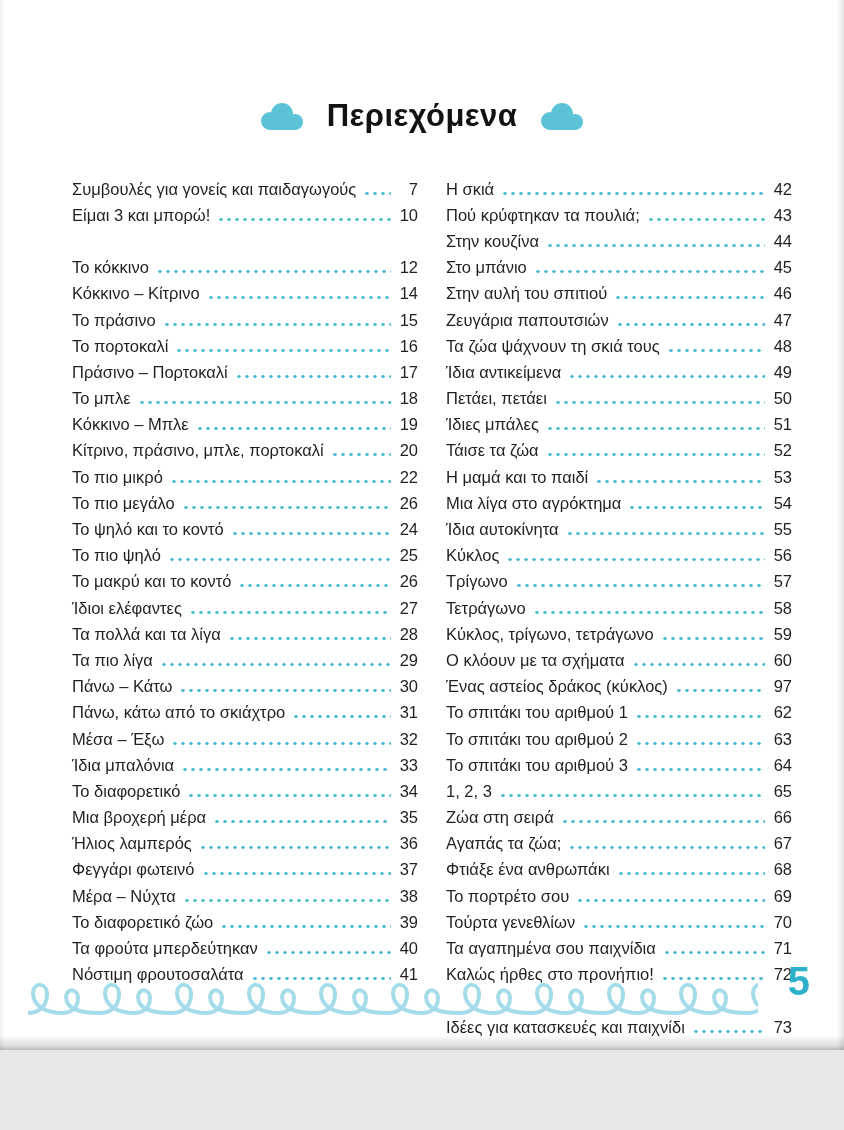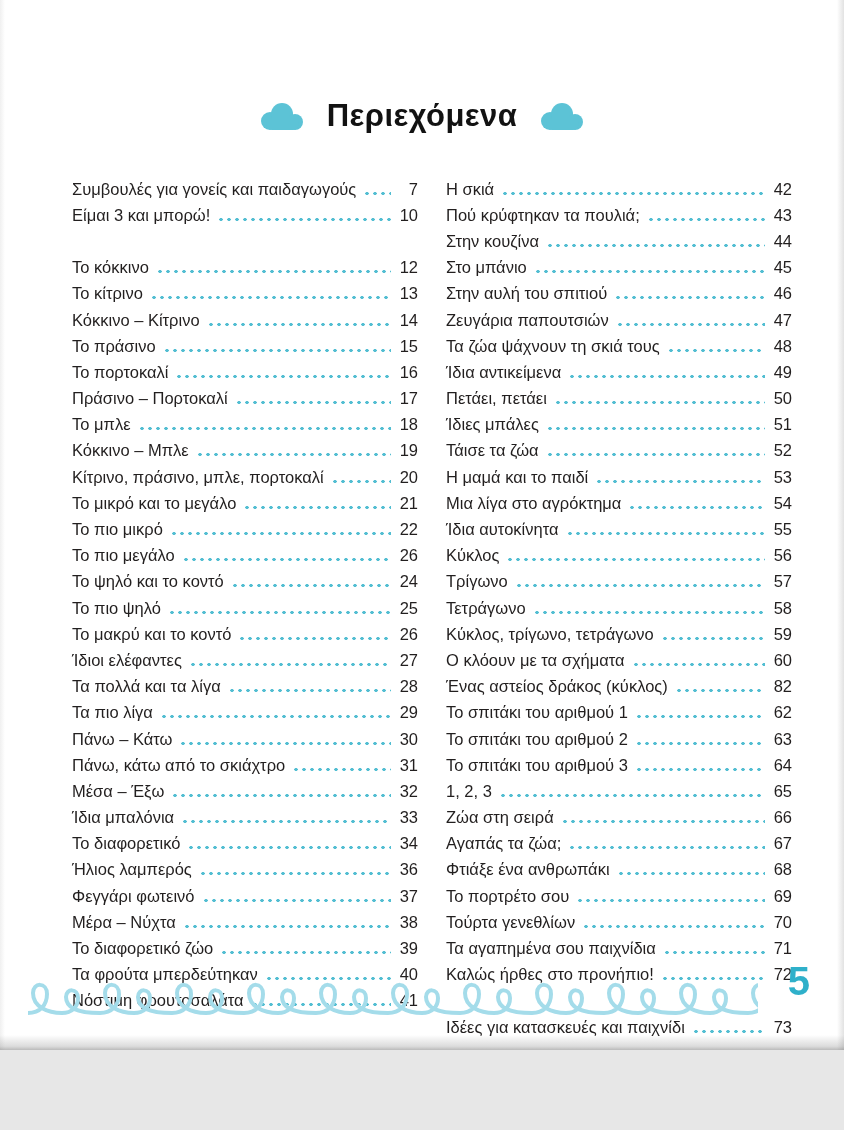--- a/index.html
+++ b/index.html
@@ -116,25 +116,20 @@
           <span class="toc-dots"></span>
           <span class="toc-page">10</span>
         </div>
         <div class="toc-gap"></div>
         <div class="toc-row">
           <span class="toc-label">Το κόκκινο</span>
           <span class="toc-dots"></span>
           <span class="toc-page">12</span>
         </div>
         <div class="toc-row">
-          <span class="toc-label">Το κίτρινο</span>
-          <span class="toc-dots"></span>
-          <span class="toc-page">13</span>
-        </div>
-        <div class="toc-row">
           <span class="toc-label">Κόκκινο – Κίτρινο</span>
           <span class="toc-dots"></span>
           <span class="toc-page">14</span>
         </div>
         <div class="toc-row">
           <span class="toc-label">Το πράσινο</span>
           <span class="toc-dots"></span>
           <span class="toc-page">15</span>
         </div>
         <div class="toc-row">
@@ -156,25 +151,20 @@
           <span class="toc-label">Κόκκινο – Μπλε</span>
           <span class="toc-dots"></span>
           <span class="toc-page">19</span>
         </div>
         <div class="toc-row">
           <span class="toc-label">Κίτρινο, πράσινο, μπλε, πορτοκαλί</span>
           <span class="toc-dots"></span>
           <span class="toc-page">20</span>
         </div>
         <div class="toc-row">
-          <span class="toc-label">Το μικρό και το μεγάλο</span>
-          <span class="toc-dots"></span>
-          <span class="toc-page">21</span>
-        </div>
-        <div class="toc-row">
           <span class="toc-label">Το πιο μικρό</span>
           <span class="toc-dots"></span>
           <span class="toc-page">22</span>
         </div>
         <div class="toc-row">
           <span class="toc-label">Το πιο μεγάλο</span>
           <span class="toc-dots"></span>
           <span class="toc-page">26</span>
         </div>
         <div class="toc-row">
@@ -224,20 +214,25 @@
         </div>
         <div class="toc-row">
           <span class="toc-label">Ίδια μπαλόνια</span>
           <span class="toc-dots"></span>
           <span class="toc-page">33</span>
         </div>
         <div class="toc-row">
           <span class="toc-label">Το διαφορετικό</span>
           <span class="toc-dots"></span>
           <span class="toc-page">34</span>
+        </div>
+        <div class="toc-row">
+          <span class="toc-label">Μια βροχερή μέρα</span>
+          <span class="toc-dots"></span>
+          <span class="toc-page">35</span>
         </div>
         <div class="toc-row">
           <span class="toc-label">Ήλιος λαμπερός</span>
           <span class="toc-dots"></span>
           <span class="toc-page">36</span>
         </div>
         <div class="toc-row">
           <span class="toc-label">Φεγγάρι φωτεινό</span>
           <span class="toc-dots"></span>
           <span class="toc-page">37</span>
@@ -355,21 +350,21 @@
           <span class="toc-page">59</span>
         </div>
         <div class="toc-row">
           <span class="toc-label">Ο κλόουν με τα σχήματα</span>
           <span class="toc-dots"></span>
           <span class="toc-page">60</span>
         </div>
         <div class="toc-row">
           <span class="toc-label">Ένας αστείος δράκος (κύκλος)</span>
           <span class="toc-dots"></span>
-          <span class="toc-page">82</span>
+          <span class="toc-page">97</span>
         </div>
         <div class="toc-row">
           <span class="toc-label">Το σπιτάκι του αριθμού 1</span>
           <span class="toc-dots"></span>
           <span class="toc-page">62</span>
         </div>
         <div class="toc-row">
           <span class="toc-label">Το σπιτάκι του αριθμού 2</span>
           <span class="toc-dots"></span>
           <span class="toc-page">63</span>

